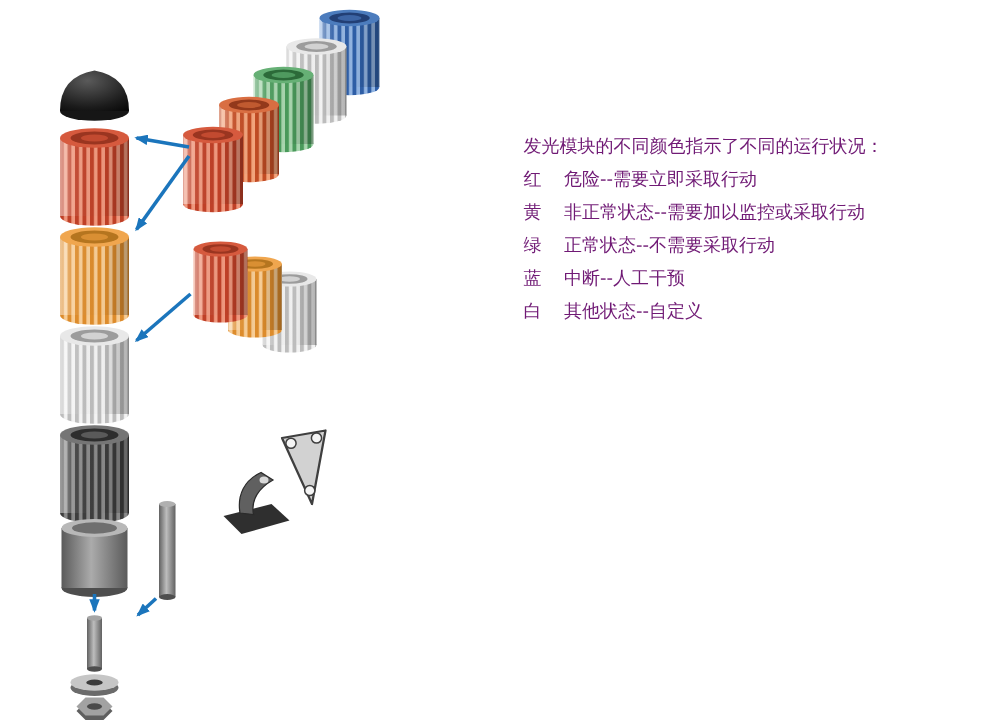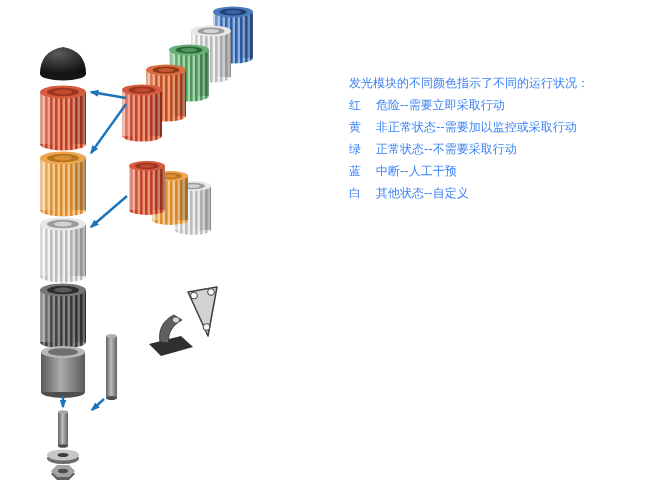--- a/index.html
+++ b/index.html
@@ -2,22 +2,22 @@
 <html><head>
 <meta charset="utf-8">
 <style>
   html,body{margin:0;padding:0;background:#ffffff;}
   .stage{
     position:relative;width:655px;height:483px;background:#ffffff;
     overflow:hidden;font-family:"DejaVu Sans","Liberation Sans",sans-serif;
   }
   .diagram-svg{position:absolute;left:0;top:0;}
   .legend{
-    position:absolute;left:349px;top:72px;width:300px;
-    color:#3b82f6;font-size:12px;line-height:22px;
+    position:absolute;left:349px;top:86px;width:300px;
+    color:#701a75;font-size:12px;line-height:22px;
   }
   .legend-row{display:flex;}
   .legend-color{width:27px;flex:0 0 27px;}
   .legend-desc{flex:1;white-space:nowrap;}
 </style>
 </head>
 <body>
 
 <div class="stage">
 

